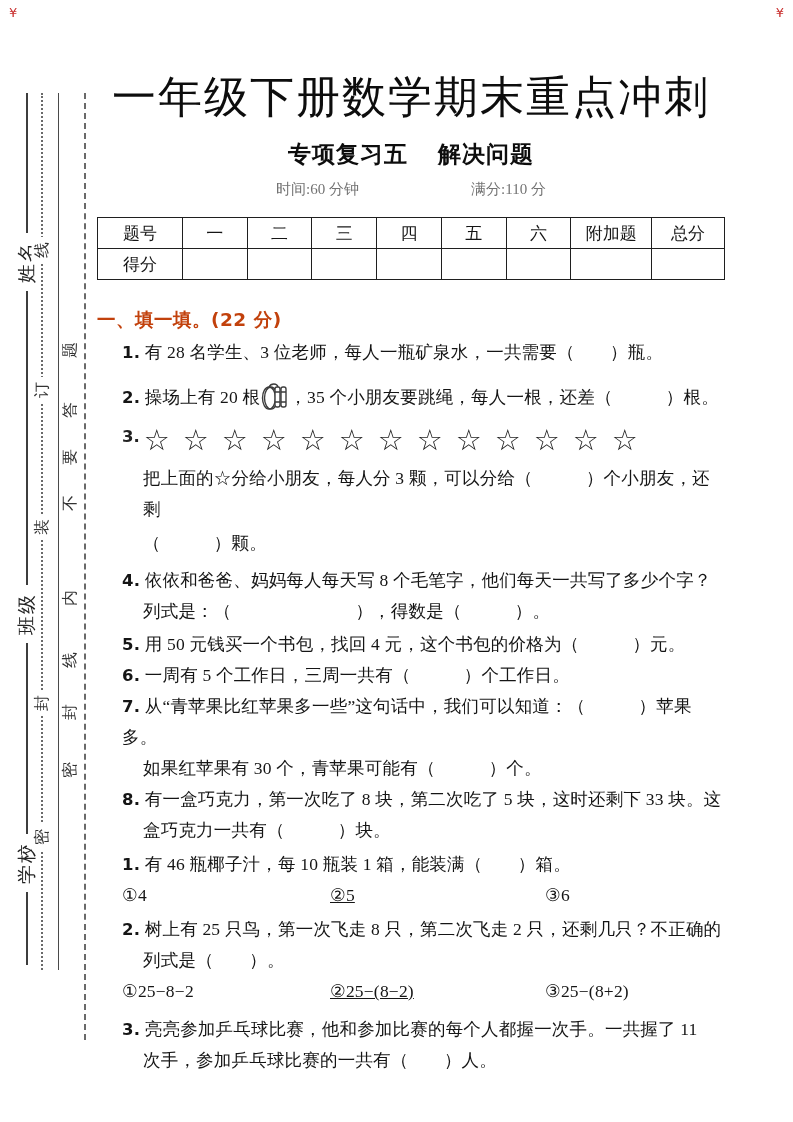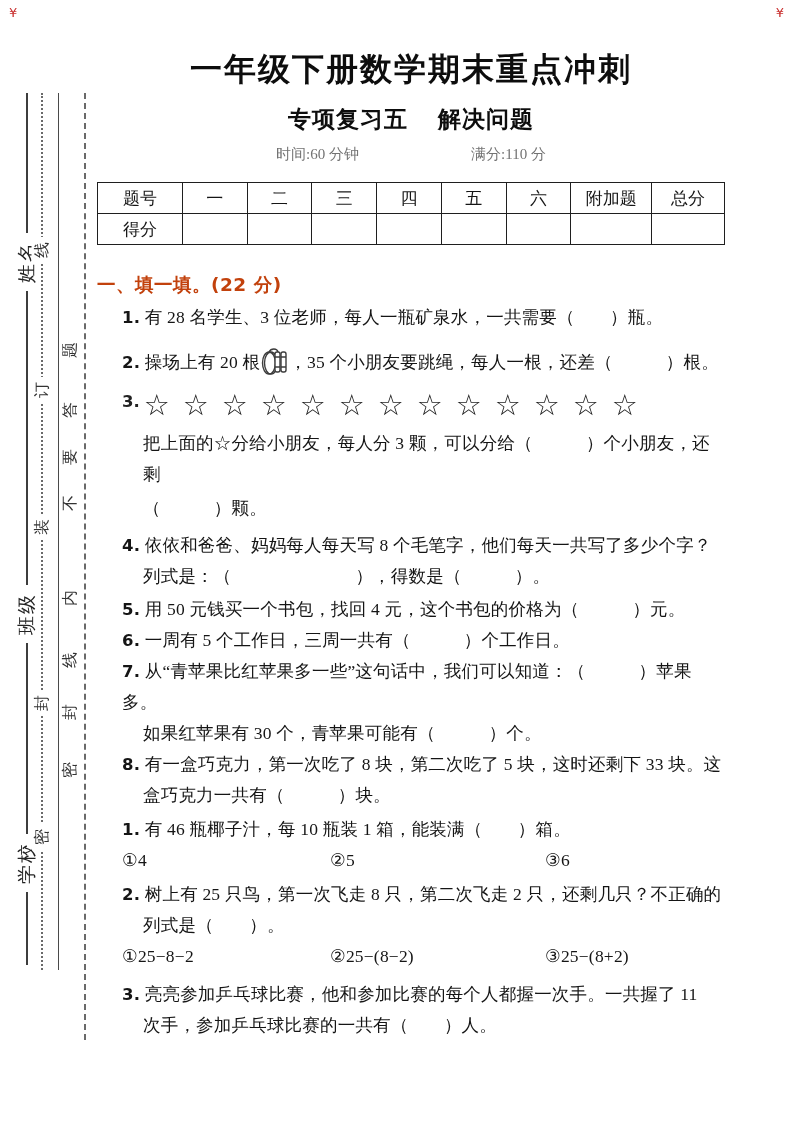--- a/index.html
+++ b/index.html
@@ -21,21 +21,21 @@
       background:#fff;padding:0 8px;font-size:19px;letter-spacing:2px;white-space:nowrap;
       font-family:"DejaVu Sans","Liberation Sans",sans-serif;color:#222;}
   .bind-char{position:absolute;left:42px;transform:translate(-50%,-50%) rotate(-90deg);
       background:#fff;padding:0 5px;font-size:16px;color:#333;
       font-family:"DejaVu Sans","Liberation Sans",sans-serif;}
   .seal-char{position:absolute;left:70px;transform:translate(-50%,-50%) rotate(-90deg);
       font-size:16px;color:#333;font-family:"DejaVu Sans","Liberation Sans",sans-serif;}
 
   
   .content{position:absolute;left:97px;top:0;width:628px;}
-  .title{margin-top:48px;text-align:center;font-size:32px;font-weight:bold;letter-spacing:2px;
+  .title{margin-top:68px;text-align:center;font-size:44px;font-weight:normal;letter-spacing:2px;
       font-family:"DejaVu Sans","Liberation Sans",sans-serif;color:#0d0d0d;}
   .subtitle{margin-top:12px;text-align:center;font-size:23px;font-weight:bold;letter-spacing:1px;
       font-family:Liberation Mono, monospace;color:#0d0d0d;}
   .subtitle .part2{margin-left:30px;}
   .info-line{margin-top:10px;display:flex;justify-content:center;gap:112px;font-size:15px;color:#737373;}
 
   table.score{margin-top:18px;border-collapse:collapse;width:100%;table-layout:fixed;}
   table.score td{border:1.6px solid #1f1f1f;height:30px;text-align:center;font-size:17px;padding:0;}
   table.score col.c0{width:84px;} table.score col.cn{width:64px;}
   table.score col.c7{width:80px;} table.score col.c8{width:72px;}
@@ -45,21 +45,21 @@
   .sec-head .subnote{font-size:16.5px;}
   .line{font-size:17.5px;line-height:31px;letter-spacing:.2px;}
   .ql{padding-left:25px;}   
   .cl{padding-left:46px;}   
   .qnum{font-weight:bold;font-family:"DejaVu Sans","Liberation Sans",sans-serif;font-size:16.5px;}
   .stars-row{padding-left:25px;margin-top:4px;font-size:29px;line-height:40px;letter-spacing:13px;
       color:#222;font-family:"DejaVu Sans",sans-serif;white-space:nowrap;}
   .stars-row .qnum{font-size:16.5px;letter-spacing:0;vertical-align:8px;margin-right:4px;}
   .opts{display:flex;padding-left:25px;}
   .opts span{display:inline-block;}
-  .opts .o1{width:208px;} .opts .o2{width:215px;}
+  .opts .o1{width:208px;} .opts .o2{width:215px;text-decoration:underline;}
   .rope-icon{display:inline-block;vertical-align:-10px;margin:0 1px;}
 </style>
 </head>
 <body>
 
 <div class="page">
 
   <span class="corner-mark left">¥</span>
   <span class="corner-mark right">¥</span>
 

